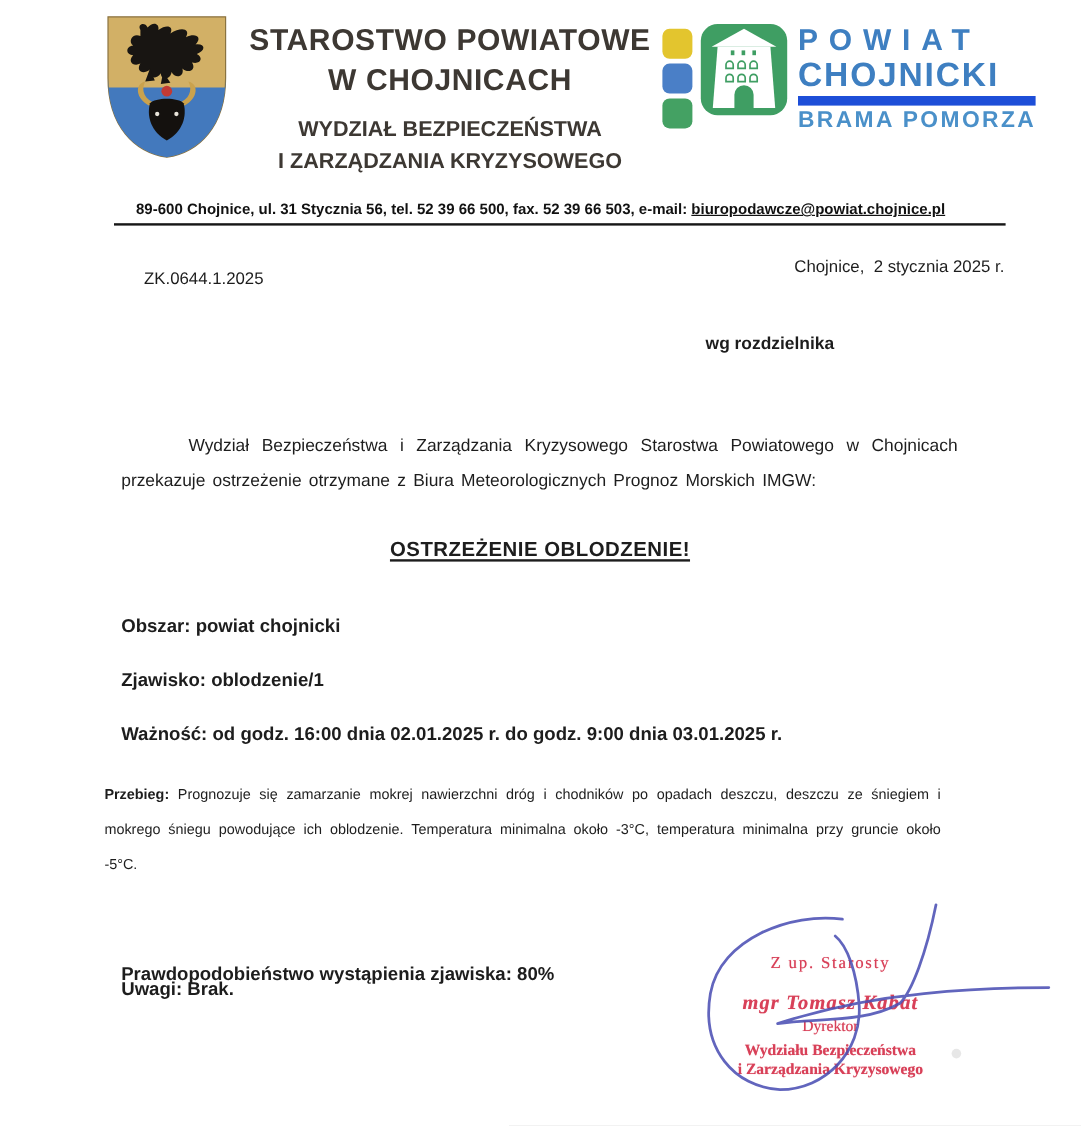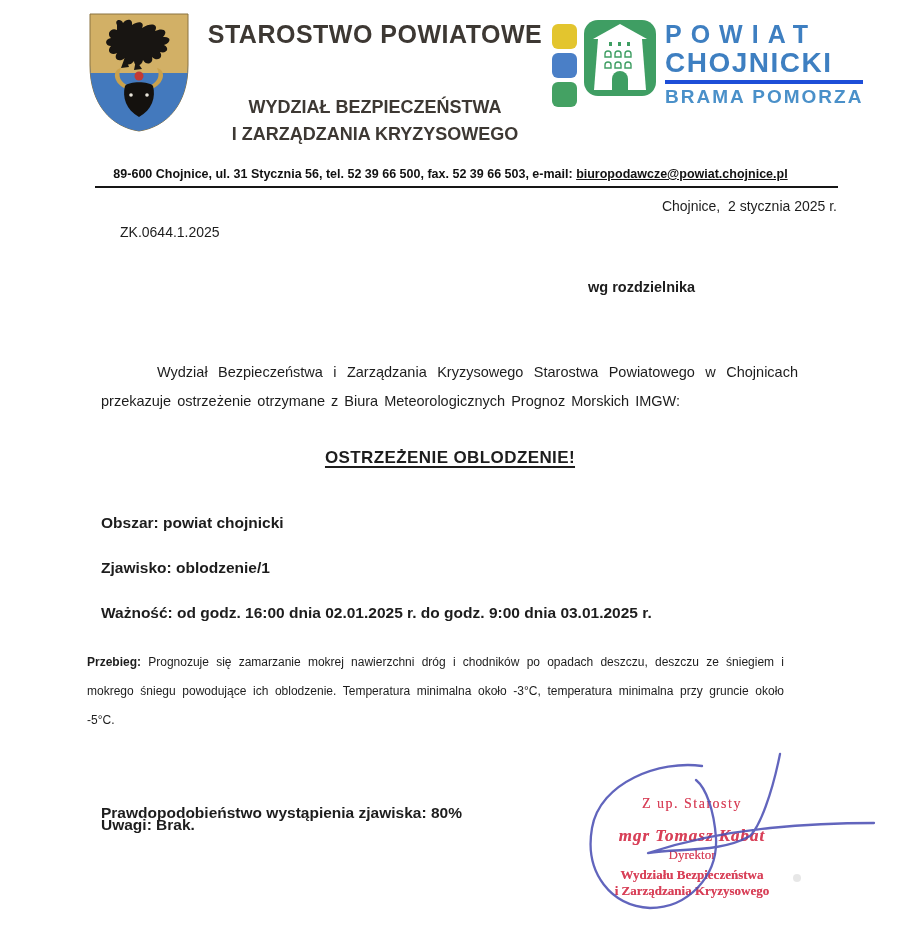--- a/index.html
+++ b/index.html
@@ -17,29 +17,29 @@
   .org-dept .l1{font-size:18px;font-weight:bold;line-height:27px;}
 
   .coa{left:84px;top:10px;}
   .logo{left:552px;top:18px;display:flex;align-items:flex-start;}
   .logo-squares{display:flex;flex-direction:column;gap:4px;margin-top:6px;}
   .logo-sq{width:25px;height:25px;border-radius:6px;}
   .logo-tower{margin-left:6px;}
   .logo-text{margin-left:8px;margin-top:4px;line-height:1;}
   .logo-text .p1{font-size:25px;font-weight:bold;letter-spacing:9px;color:#3e7fc1;}
   .logo-text .p2{font-size:28px;font-weight:bold;letter-spacing:1.5px;color:#3e7fc1;margin-top:2px;}
-  .logo-text .p3{border-top:4px solid #1d4ed8;margin-top:3px;padding-top:3px;
+  .logo-text .p3{border-top:8px solid #1d4ed8;margin-top:3px;padding-top:3px;
                  font-size:19px;letter-spacing:2px;color:#4a90c9;font-weight:bold;}
 
   
   .contact{left:60px;top:167px;width:781px;text-align:center;font-size:12.5px;font-weight:bold;color:#111;}
   .contact .email{text-decoration:underline;}
   .rule{left:95px;top:186px;width:743px;height:2px;background:#161616;}
 
-  .place-date{right:64px;top:198px;font-size:14px;white-space:pre;}
+  .place-date{right:64px;top:214px;font-size:14px;white-space:pre;}
   .ref-number{left:100px;top:224px;font-size:14px;margin-left:20px;}
   .addressee{left:588px;top:279px;font-size:14.5px;font-weight:bold;}
 
   
   .intro{left:101px;top:358px;width:697px;font-size:14.5px;line-height:29px;
          text-align:justify;text-indent:56px;word-spacing:2px;}
   .warning-title{left:100px;top:448px;width:700px;text-align:center;font-size:17px;font-weight:bold;
          letter-spacing:.4px;}
   .warning-title span{text-decoration:underline;text-underline-offset:3px;text-decoration-thickness:2px;}
   .field{font-size:15.5px;font-weight:bold;left:101px;}
@@ -78,20 +78,21 @@
       <path d="M70 78 C81 72 82 60 73 58 C77 66 73 73 65 76 Z" fill="#caa24d"></path>
 
       <path d="M41 76 C45 71 65 71 69 76 C72 87 68 100 55 107 C42 100 38 87 41 76 Z" fill="#14110e"></path>
       <circle cx="47" cy="85" r="1.8" fill="#e8e4da"></circle>
       <circle cx="63" cy="85" r="1.8" fill="#e8e4da"></circle>
     </svg>
   </div>
 
   <div class="abs org-title">
     <div class="l1">STAROSTWO POWIATOWE</div>
+    <div class="l1">W CHOJNICACH</div>
   </div>
   <div class="abs org-dept">
     <div class="l1">WYDZIAŁ BEZPIECZEŃSTWA</div>
     <div class="l1">I ZARZĄDZANIA KRYZYSOWEGO</div>
   </div>
 
   <div class="abs logo">
     <div class="logo-squares">
       <div class="logo-sq" style="background:#e3c52e"></div>
       <div class="logo-sq" style="background:#4a7fc7"></div>

